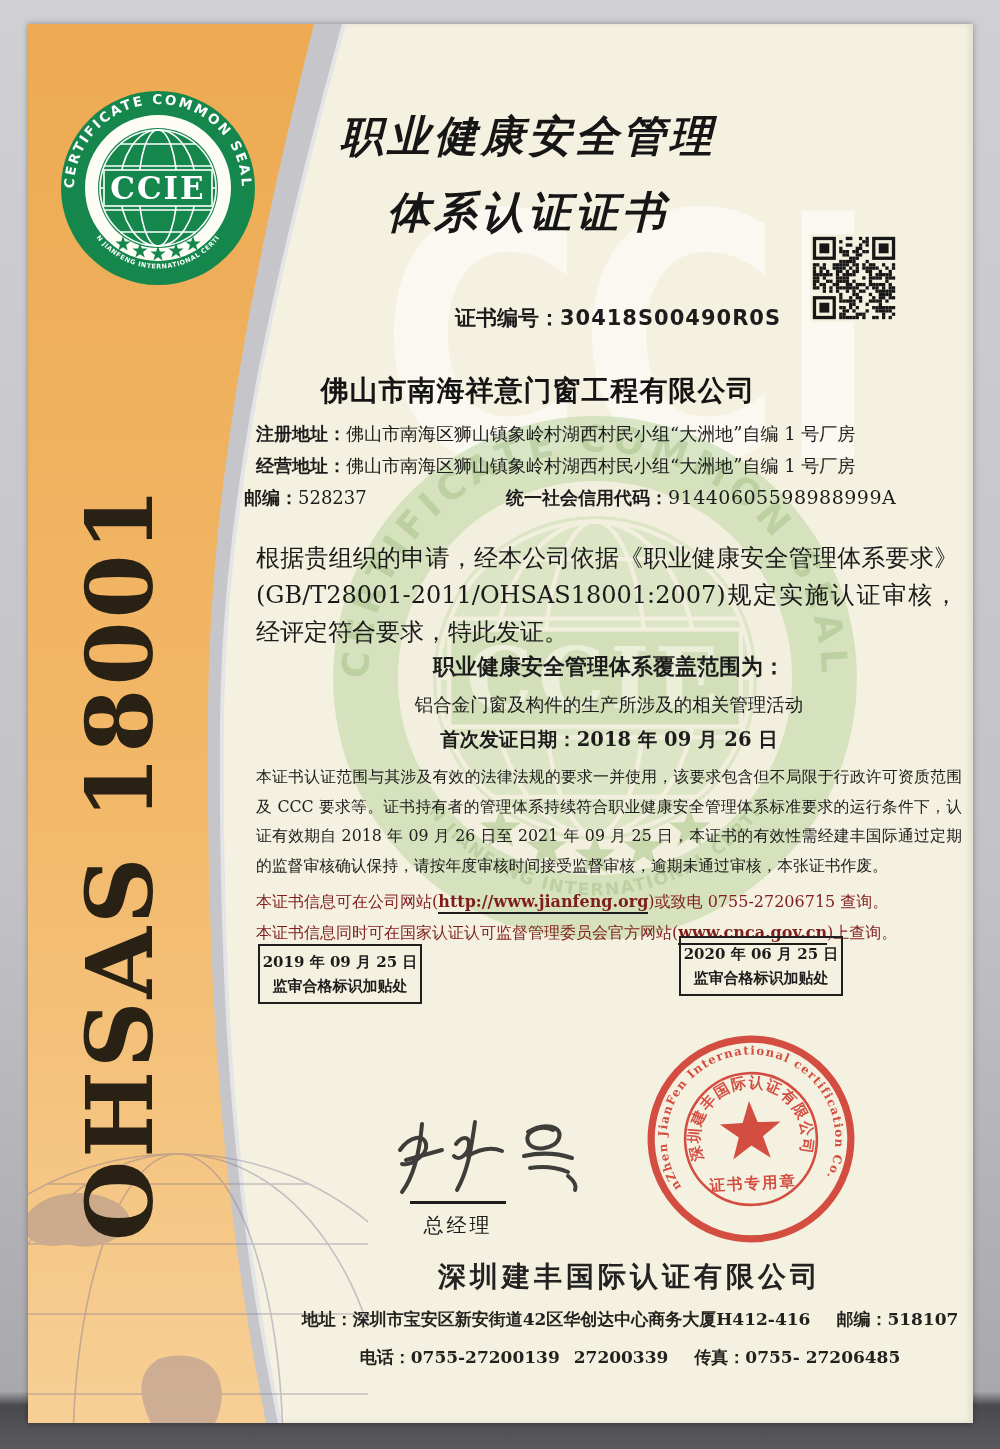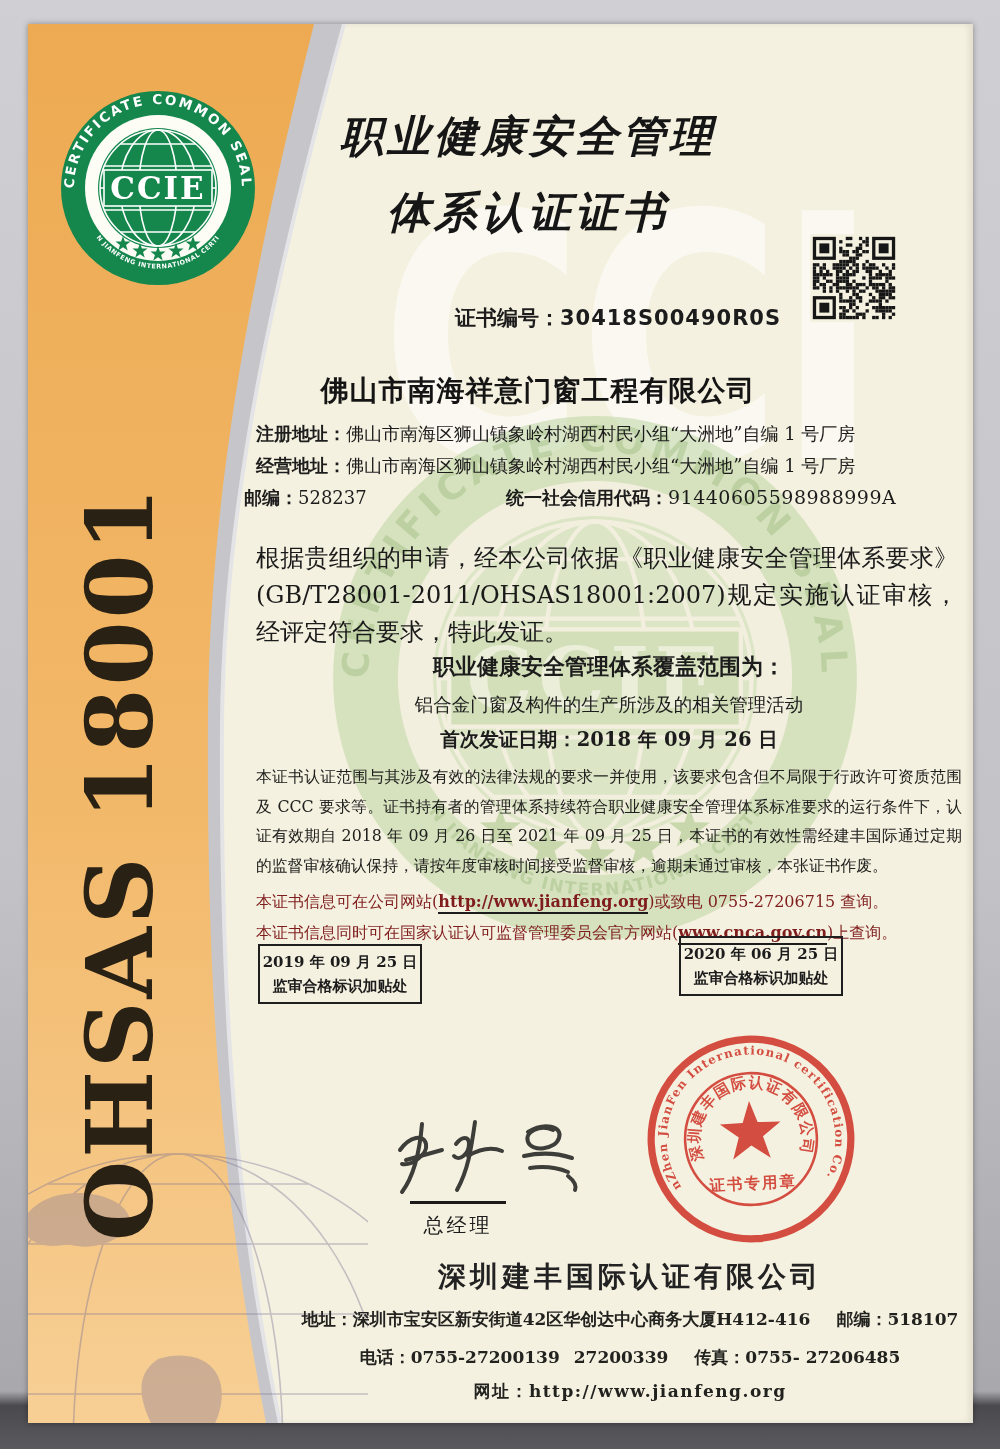--- a/index.html
+++ b/index.html
@@ -534,17 +534,14 @@
     <text x="102" y="150" text-anchor="middle" font-size="15" font-weight="bold" fill="#d0372c" letter-spacing="2">证书专用章</text>
   </svg>
 
   <div class="abs issuer-name">深圳建丰国际认证有限公司</div>
   <div class="abs issuer-line" style="top:1284px;">
     <span>地址：</span><span>深圳市宝安区新安街道42区华创达中心商务大厦H412-416</span><span class="sep"></span><span>邮编：</span><span>518107</span>
   </div>
   <div class="abs issuer-line" style="top:1322px;">
     <span>电话：</span><span>0755-27200139</span><span class="sep-s"></span><span>27200339</span><span class="sep"></span><span>传真：</span><span>0755- 27206485</span>
   </div>
-  <div class="abs issuer-line issuer-web" style="top:1356px;">
-    <span>网址：</span><span>http://www.jianfeng.org</span>
-  </div>
 
 </div>
 
 </body></html>

